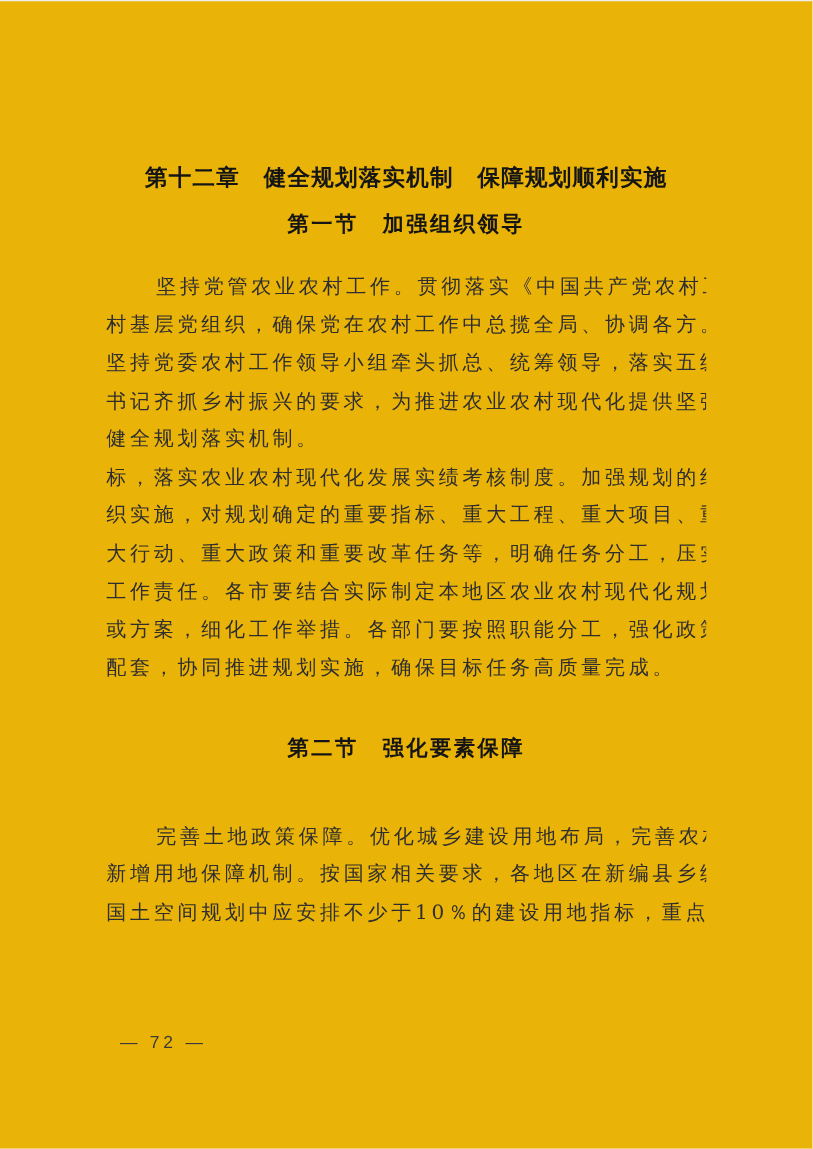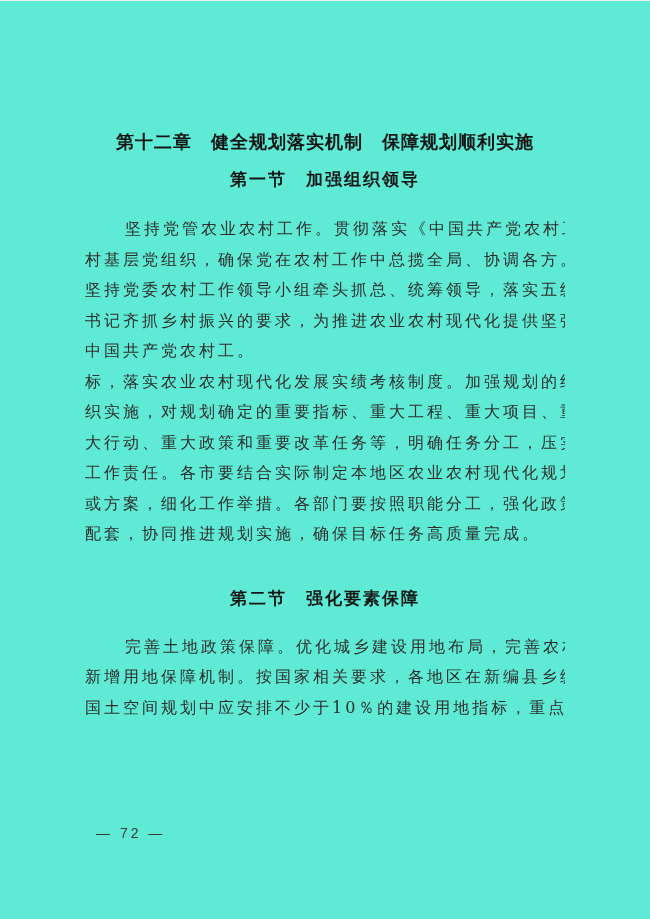--- a/index.html
+++ b/index.html
@@ -4,21 +4,21 @@
 <style>
   html, body {
     margin: 0;
     padding: 0;
     background: #ffffff;
   }
   .page {
     position: relative;
     width: 650px;
     height: 919px;
-    background: #5eead4;
+    background: #eab308;
     border-top: 1px solid #ededed;
     box-sizing: border-box;
     overflow: hidden;
   }
   .content {
     position: absolute;
     left: 85px;
     top: 128px;
     width: 480px;
   }
@@ -42,21 +42,21 @@
     letter-spacing: 2px;
     color: #151515;
     text-align: center;
     white-space: nowrap;
   }
   .section-title.first-section {
     margin-bottom: 21px;
   }
   .section-title.second-section {
     margin-top: 36px;
-    margin-bottom: 20px;
+    margin-bottom: 42px;
     text-align: center;
   }
   .paragraph {
     margin: 0;
   }
   .line {
     height: 30.5px;
     line-height: 30.5px;
     font-family: "DejaVu Serif", serif;
     font-size: 16px;
@@ -92,21 +92,21 @@
 
     <h1 class="chapter-title">第十二章　健全规划落实机制　保障规划顺利实施</h1>
 
     <h2 class="section-title first-section">第一节　加强组织领导</h2>
 
     <div class="paragraph">
       <div class="line first-line">坚持党管农业农村工作。贯彻落实《中国共产党农村工</div>
       <div class="line">村基层党组织，确保党在农村工作中总揽全局、协调各方。</div>
       <div class="line">坚持党委农村工作领导小组牵头抓总、统筹领导，落实五级</div>
       <div class="line">书记齐抓乡村振兴的要求，为推进农业农村现代化提供坚强</div>
-      <div class="line last-line">中国共产党农村工。</div>
+      <div class="line last-line">健全规划落实机制。</div>
     </div>
 
     <div class="paragraph">
       <div class="line">标，落实农业农村现代化发展实绩考核制度。加强规划的组</div>
       <div class="line">织实施，对规划确定的重要指标、重大工程、重大项目、重</div>
       <div class="line">大行动、重大政策和重要改革任务等，明确任务分工，压实</div>
       <div class="line">工作责任。各市要结合实际制定本地区农业农村现代化规划</div>
       <div class="line">或方案，细化工作举措。各部门要按照职能分工，强化政策</div>
       <div class="line last-line">配套，协同推进规划实施，确保目标任务高质量完成。</div>
     </div>

